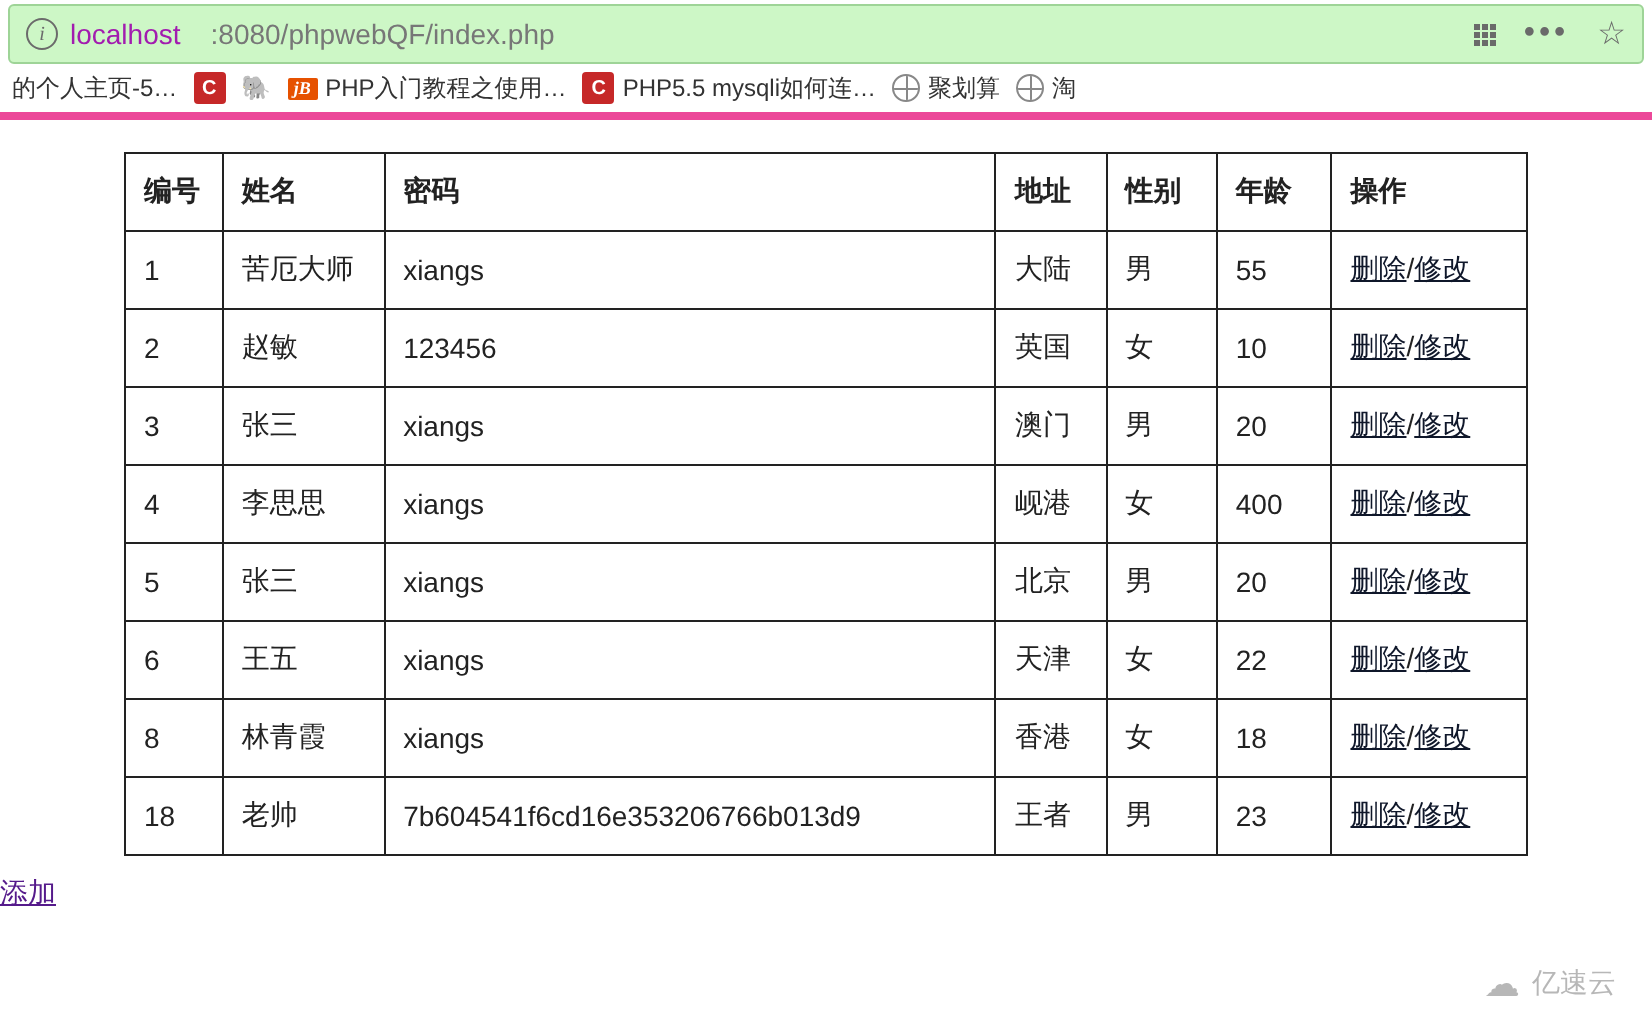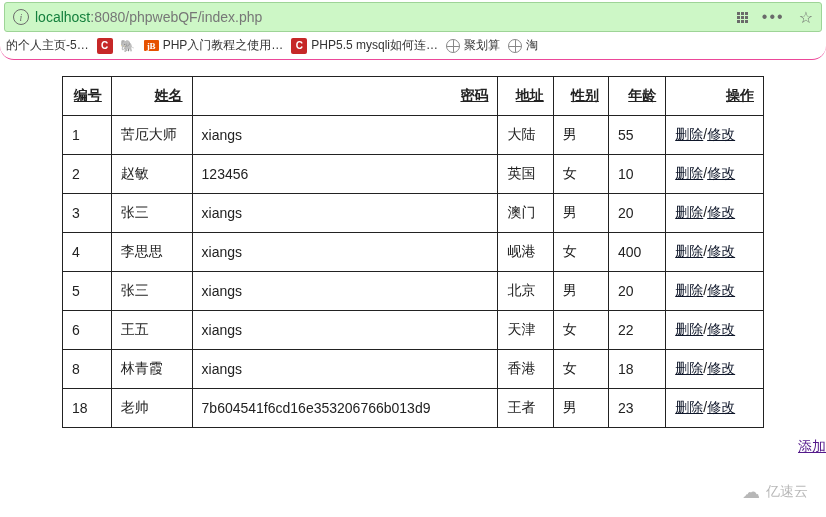--- a/index.html
+++ b/index.html
@@ -30,44 +30,43 @@
       display: flex;
       align-items: center;
       justify-content: center;
       font-size: 10px;
       color: #6b6b6b;
       font-style: italic;
       font-family: Georgia, serif;
       margin-right: 6px;
     }
     .addr-url { flex: 1; font-size: 14px; color: #777; }
-    .addr-url .host-local { color: #15803d; }
-    .addr-url .path { color: #777; }
+    .addr-url .host-local { color: #a21caf; }
+    .addr-url .path { color: #777; margin-left: 15px; }
     .addr-icons { display: flex; align-items: center; gap: 14px; color: #6a6a6a; }
     .qr-icon { display: inline-flex; flex-direction: column; gap: 1px; }
     .qr-row { display: flex; gap: 1px; }
     .qr-dot { width: 3px; height: 3px; background: #6a6a6a; }
     .dots { letter-spacing: 2px; font-size: 16px; line-height: 1; }
     .star { font-size: 16px; }
 
     .bookmarks {
       display: flex;
       align-items: center;
       height: 28px;
       padding: 0 6px;
       gap: 8px;
       font-size: 12px;
       color: #333;
-      border-bottom: 1px solid #ec4899;
-      border-radius: 14px;
+      border-bottom: 4px solid #ec4899;
     }
     .bm-item { display: flex; align-items: center; gap: 4px; white-space: nowrap; cursor: pointer; }
     .bm-icon { width: 16px; height: 16px; display: inline-flex; align-items: center; justify-content: center; border-radius: 2px; font-size: 10px; font-weight: bold; }
     .bm-red { background: #c62828; color: #fff; }
-    .bm-orange { background: #e65100; color: #fff; width: 15px; height: 11px; border-radius: 1px; font-size: 9px; font-family: Georgia, serif; }
+    .bm-orange { background: #e65100; color: #fff; width: 15px; height: 11px; border-radius: 1px; font-size: 9px; font-style: italic; font-family: Georgia, serif; }
     .bm-green { color: #2e7d32; font-size: 12px; }
     .bm-globe {
       width: 14px; height: 14px; border: 1px solid #888; border-radius: 50%;
       position: relative; overflow: hidden;
     }
     .bm-globe::before {
       content: ""; position: absolute; left: 0; right: 0; top: 50%; height: 1px; background: #888;
     }
     .bm-globe::after {
       content: ""; position: absolute; top: 0; bottom: 0; left: 50%; width: 1px; background: #888;
@@ -84,22 +83,21 @@
     table.main th, table.main td {
       border: 1px solid #222;
       padding: 10px 9px;
       text-align: left;
       font-size: 14px;
       color: #222;
       vertical-align: middle;
     }
     table.main th {
       font-weight: bold;
-      text-align: right;
-      text-decoration: underline;
+      text-align: left;
     }
     .col-id { width: 46px; }
     .col-name { width: 76px; }
     .col-pw { width: 288px; }
     .col-addr { width: 52px; }
     .col-sex { width: 52px; }
     .col-age { width: 54px; }
     .col-op { width: 92px; }
     .op-link { color: #0f172a; text-decoration: underline; cursor: pointer; }
     .op-sep { color: #222; }
@@ -258,21 +256,21 @@
           <td class="col-id">18</td>
           <td class="col-name">老帅</td>
           <td class="col-pw">7b604541f6cd16e353206766b013d9</td>
           <td class="col-addr">王者</td>
           <td class="col-sex">男</td>
           <td class="col-age">23</td>
           <td class="col-op"><a class="op-link">删除</a><span class="op-sep">/</span><a class="op-link">修改</a></td>
         </tr>
       </tbody>
   </table>
-  <div style="text-align:right; margin-top:10px;">
+  <div style="text-align:left; margin-top:10px;">
     <a class="add-link">添加</a>
   </div>
 </div>
 
 <div class="watermark">
   <span class="wm-cloud">☁</span>
   <span>亿速云</span>
 </div>
 
 </body></html>

